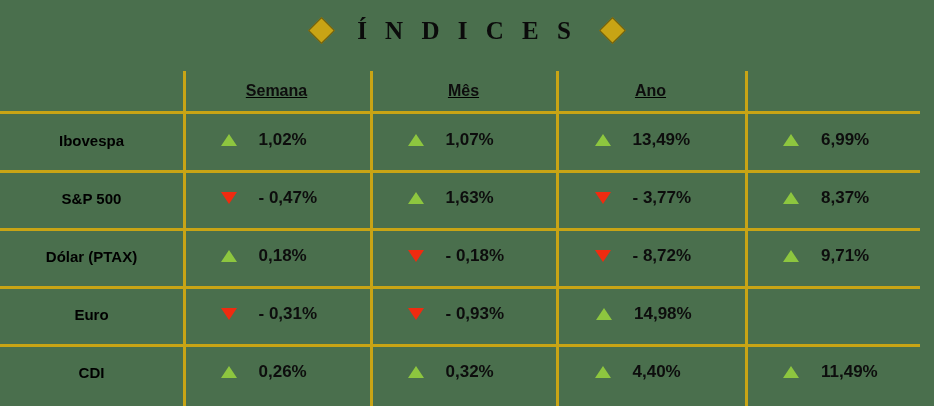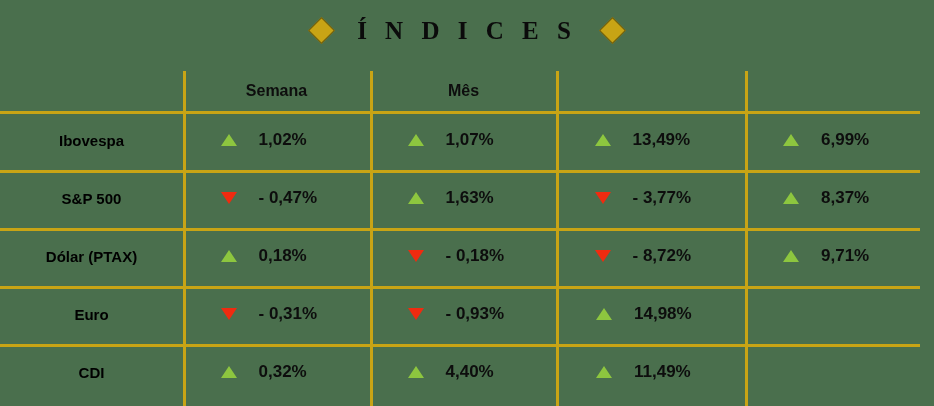--- a/index.html
+++ b/index.html
@@ -72,21 +72,21 @@
     position: absolute;
     top: 71px;
     left: 0;
     width: 934px;
   }
   .row {
     display: flex;
     height: 58px;
     align-items: center;
   }
-  .row.header-row { height: 40px; }
+  .row.header-row { height: 40px; text-decoration: underline; }
 
   .cell-label {
     width: 183px;
     flex: none;
     text-align: center;
     font-weight: bold;
     font-size: 15px;
     color: #000000;
     white-space: nowrap;
   }
@@ -155,20 +155,21 @@
   <div class="vline" style="left:370px"></div>
   <div class="vline" style="left:556px"></div>
   <div class="vline" style="left:745px"></div>
 
   <div class="table">
 
     <div class="row header-row">
       <div class="head-spacer"></div>
       <div class="head-cell">Semana</div>
       <div class="head-cell">Mês</div>
+      <div class="head-cell">Ano</div>
     </div>
 
     <div class="row">
       <div class="cell-label">Ibovespa</div>
       <div class="cell">
         <span class="arrow up"></span>
         <span class="val">1,02%</span>
       </div>
       <div class="cell">
         <span class="arrow up"></span>
@@ -235,20 +236,24 @@
         <span class="val">- 0,93%</span>
       </div>
       <div class="cell last">
         <span class="arrow up"></span>
         <span class="val">14,98%</span>
       </div>
     </div>
 
     <div class="row">
       <div class="cell-label">CDI</div>
+      <div class="cell">
+        <span class="arrow up"></span>
+        <span class="val">0,26%</span>
+      </div>
       <div class="cell">
         <span class="arrow up"></span>
         <span class="val">0,32%</span>
       </div>
       <div class="cell">
         <span class="arrow up"></span>
         <span class="val">4,40%</span>
       </div>
       <div class="cell last">
         <span class="arrow up"></span>

